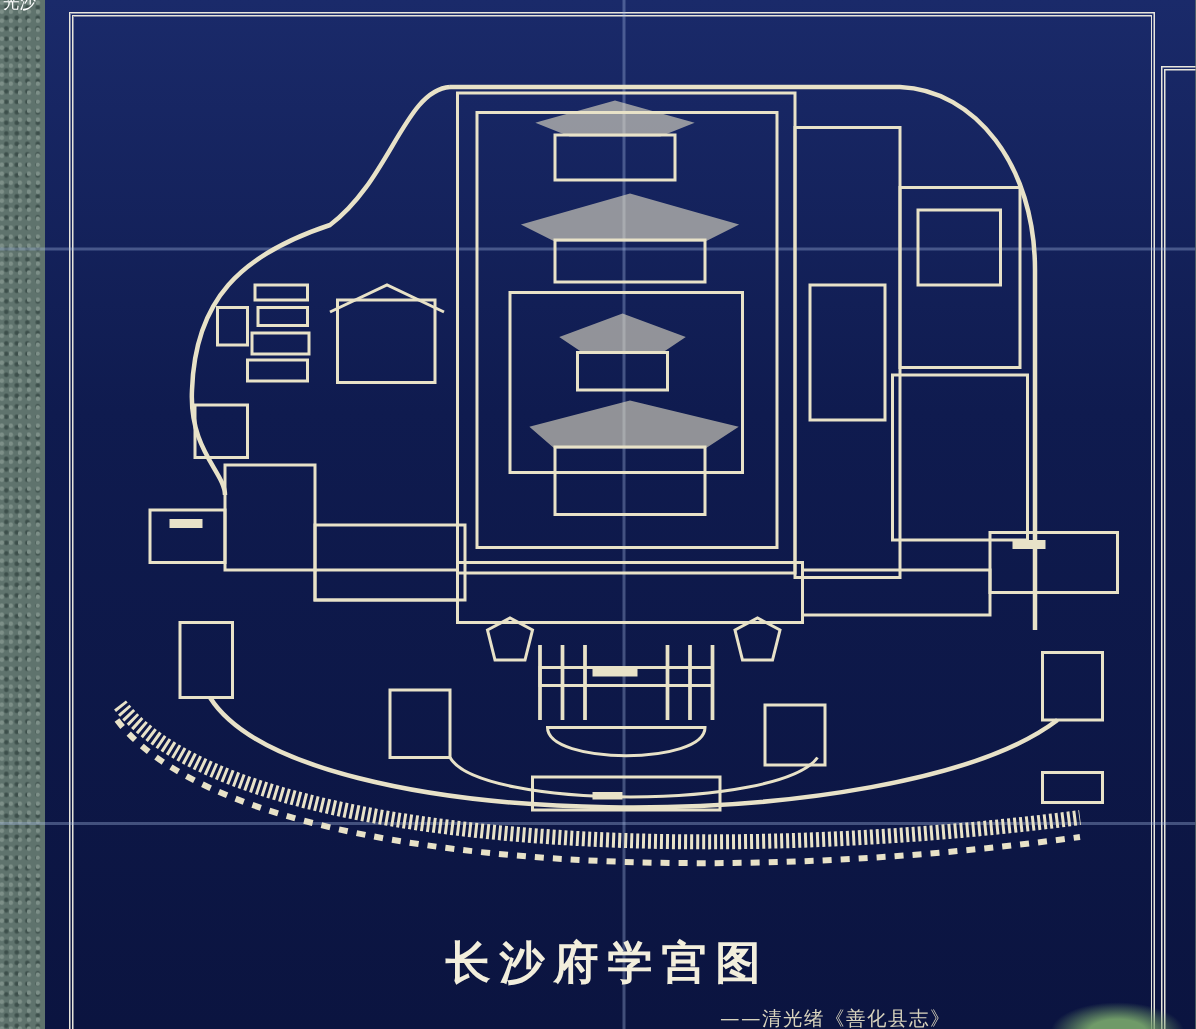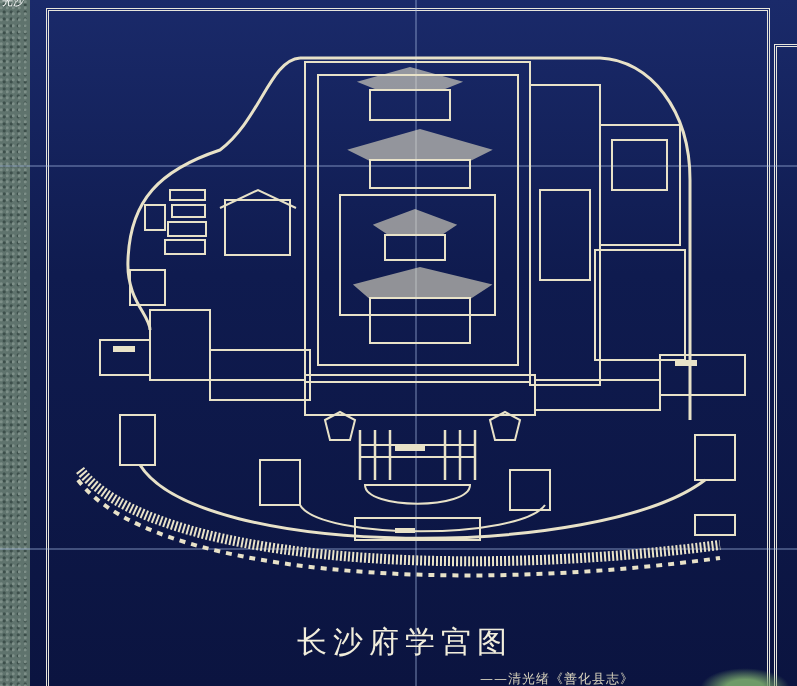--- a/index.html
+++ b/index.html
@@ -24,21 +24,21 @@
       border:3px double #e8e6dc; border-bottom:none;
     }
     .panel-border2 {
       position:absolute; left:774px; top:44px; width:40px; height:660px;
       border:3px double #e8e6dc; border-right:none; border-bottom:none;
     }
     .seam { position:absolute; background:rgba(170,190,230,0.35); }
     svg.map { position:absolute; left:0; top:0; }
     .title {
       position:absolute; left:297px; top:622px;
-      font-size:30px; letter-spacing:6px; color:#f2eedc; font-weight:normal;
+      font-size:30px; letter-spacing:6px; color:#f2eedc; font-weight:bold;
     }
     .subtitle {
       position:absolute; left:480px; top:670px;
       font-size:13px; color:#d8d3bd; letter-spacing:1px;
     }
     .plant {
       position:absolute; left:700px; top:668px; width:90px; height:20px;
       background: radial-gradient(ellipse at 50% 100%, #6f9a68 0 30%, transparent 70%);
     }
     .corner-text { position:absolute; left:2px; top:-6px; font-size:11px; color:#fff; }

